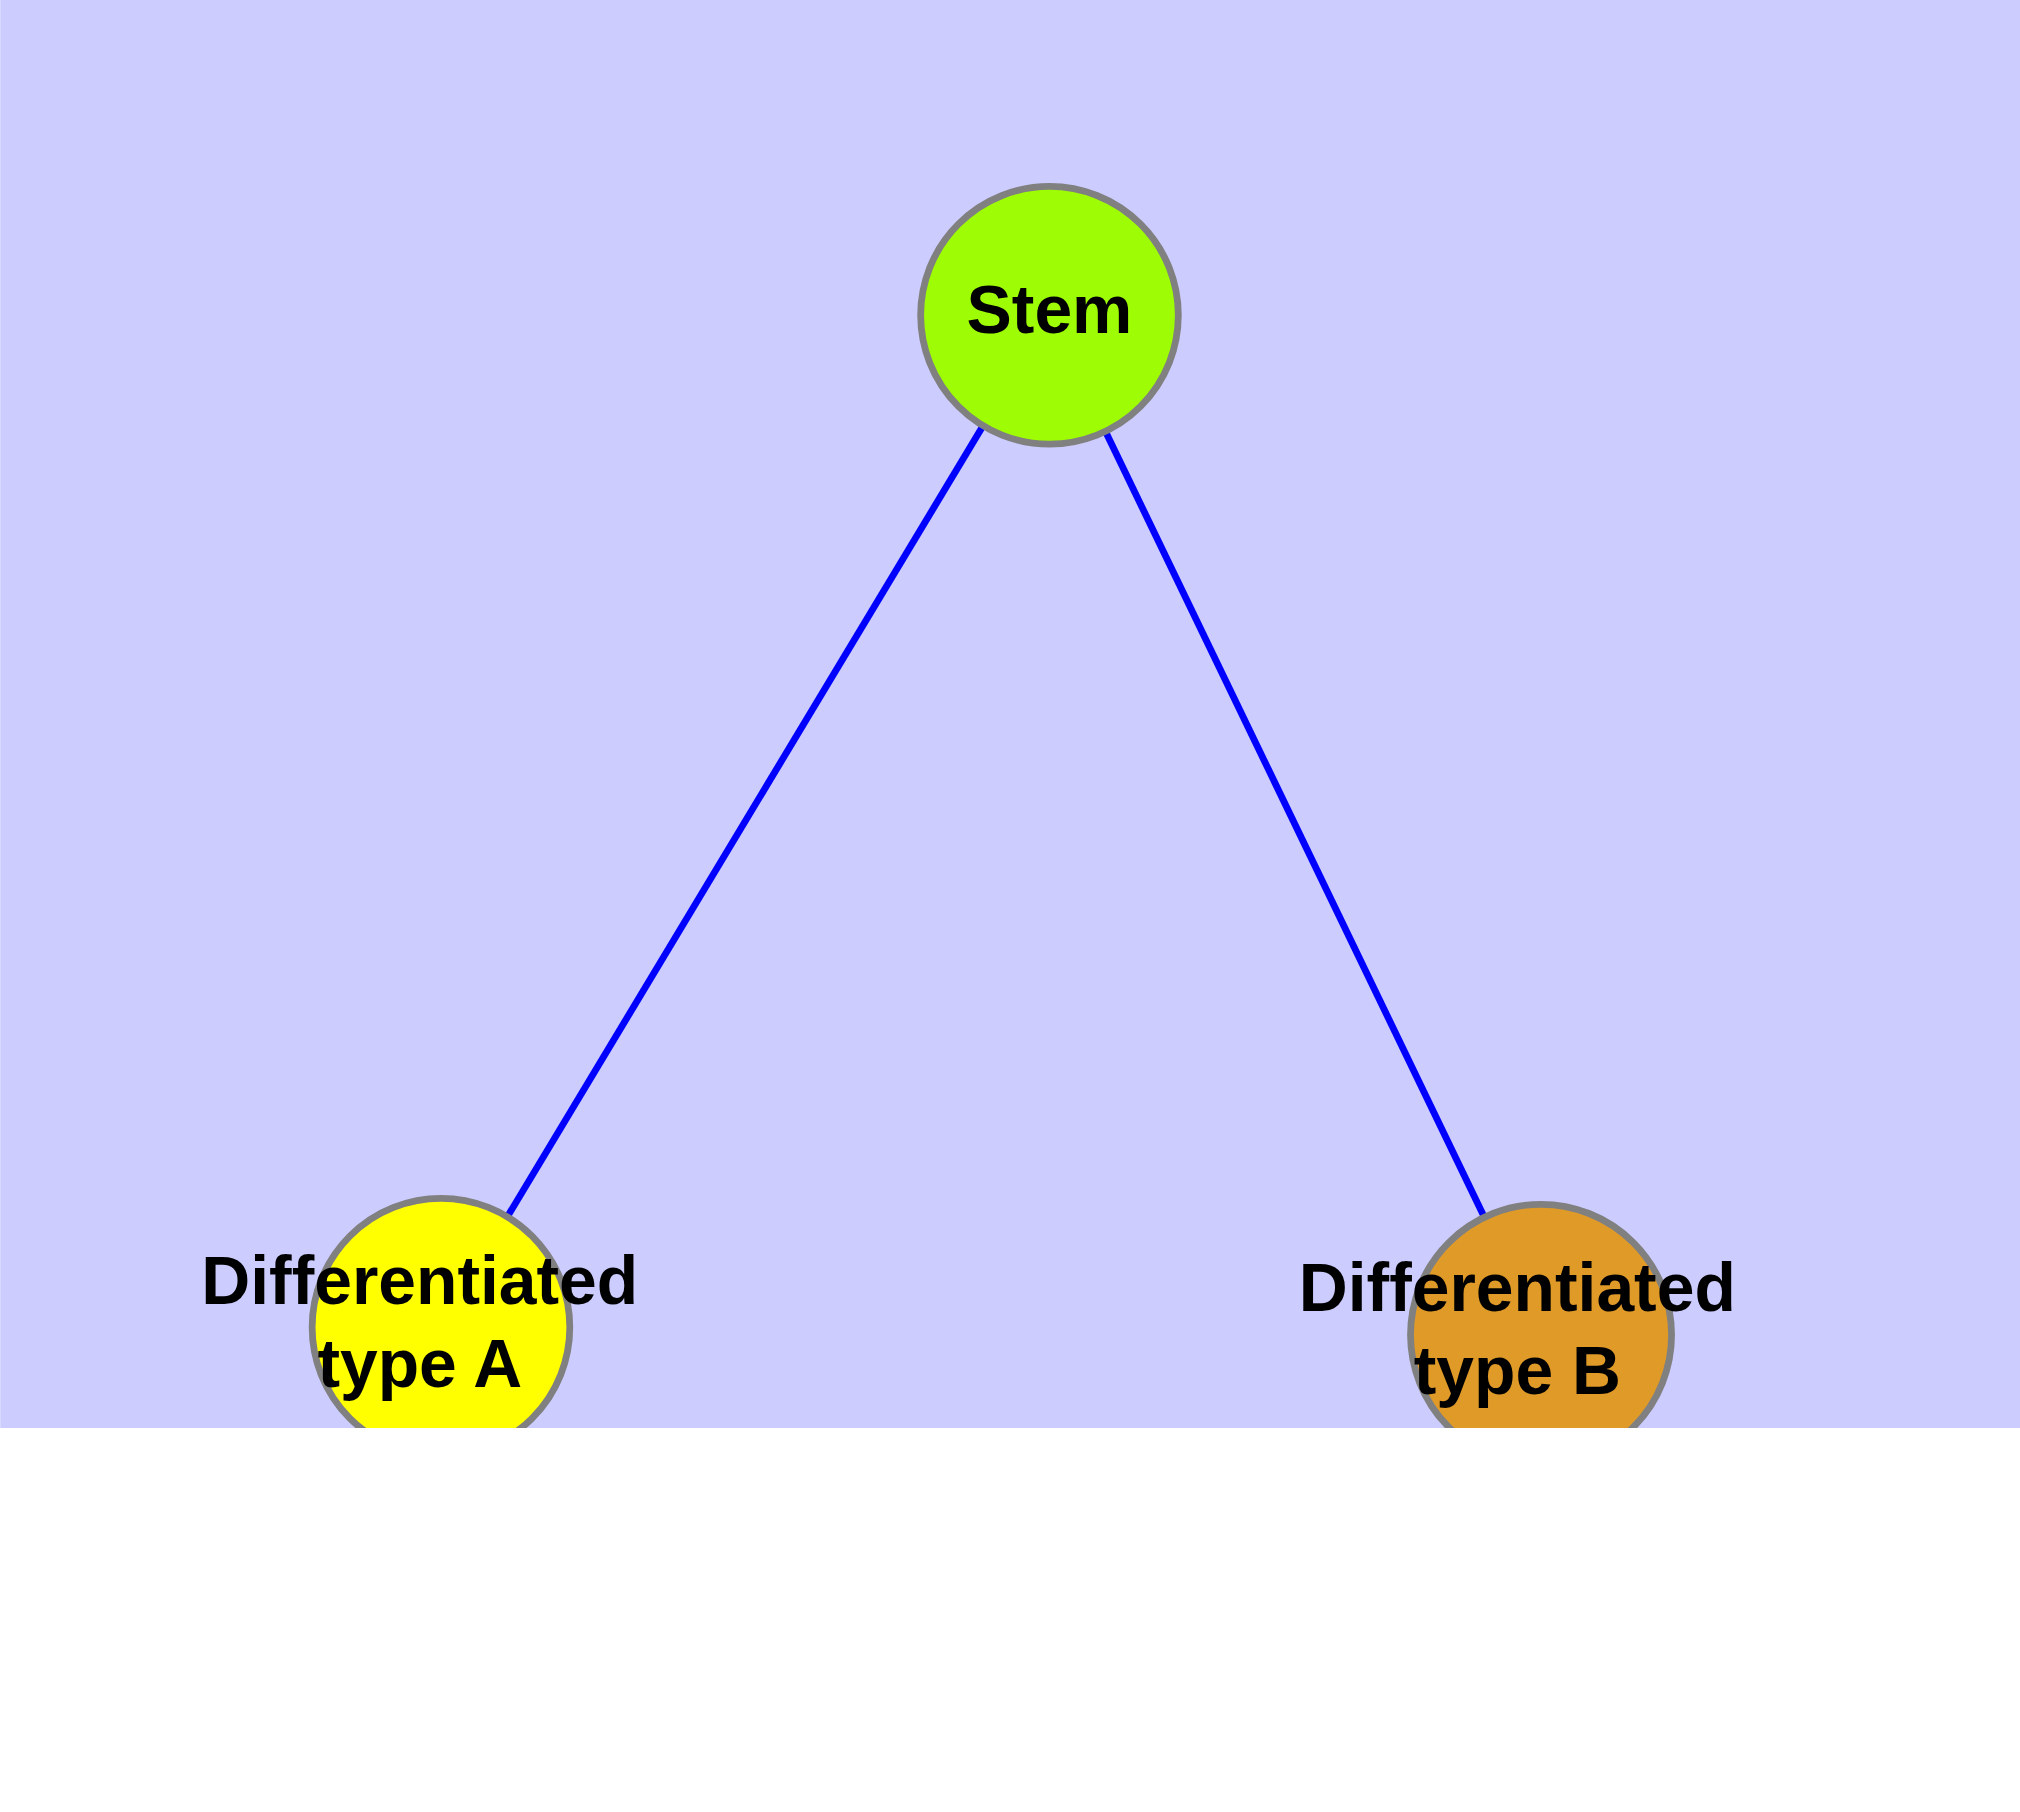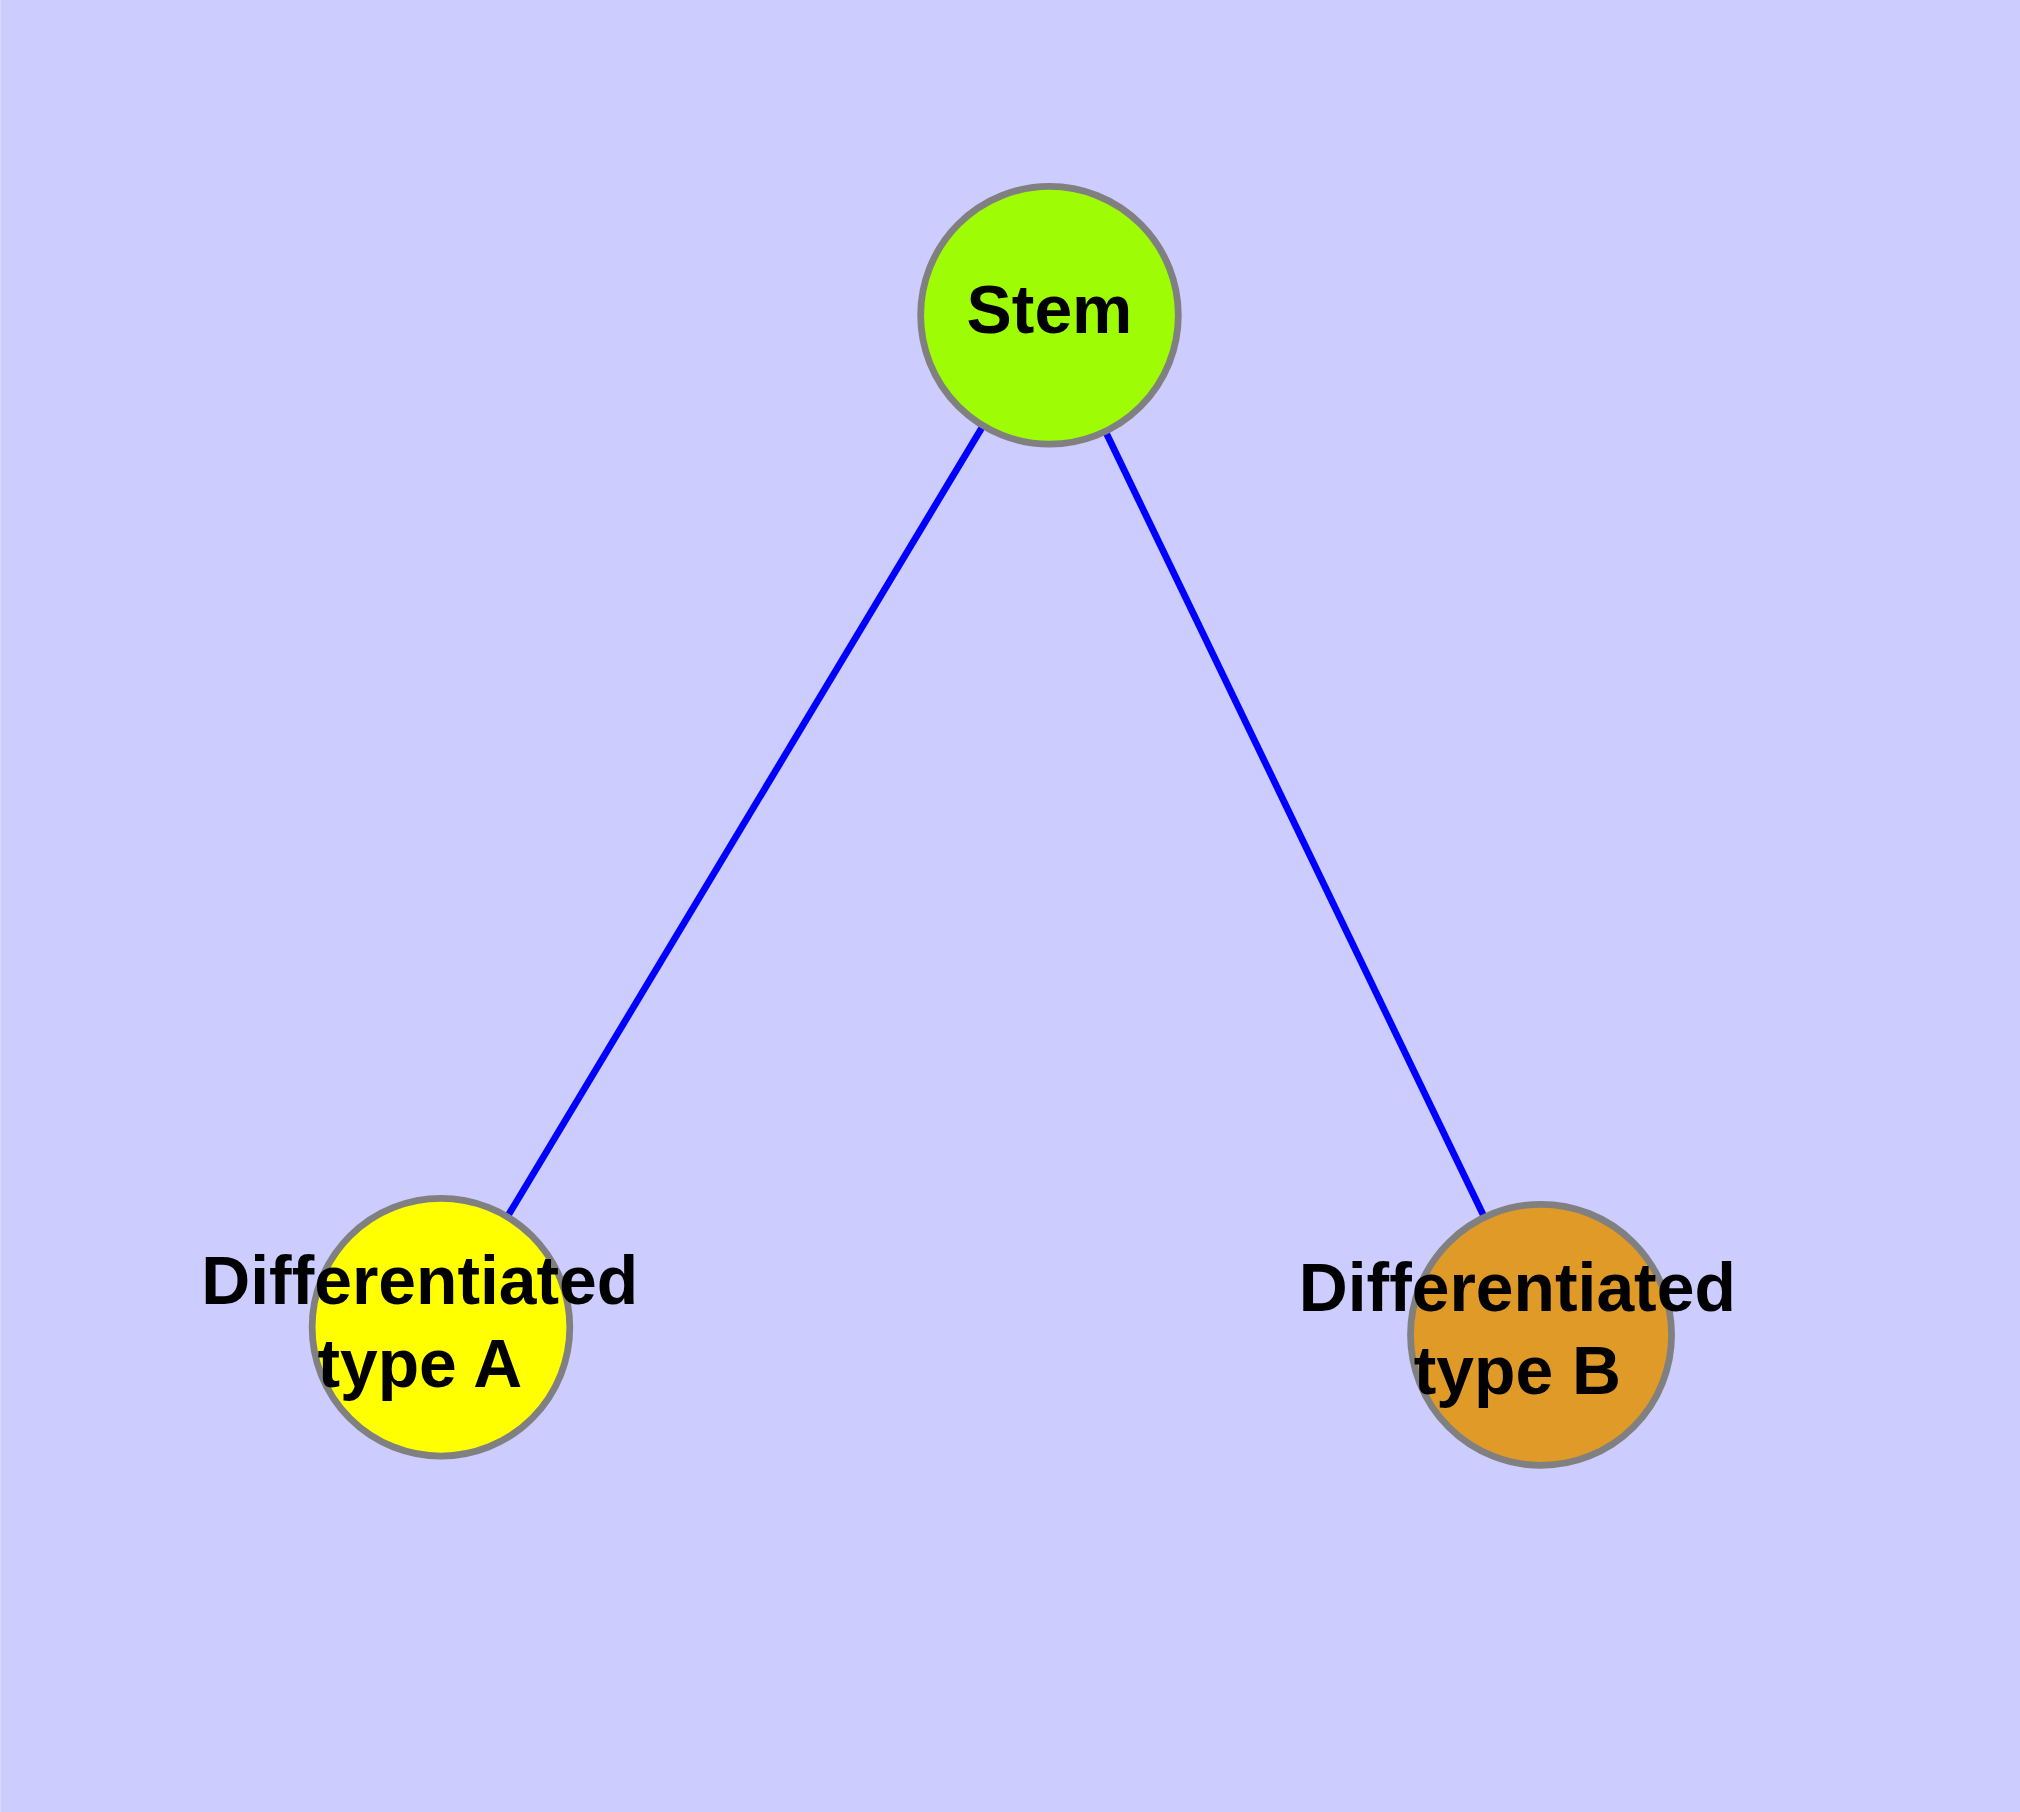--- a/index.html
+++ b/index.html
@@ -28,21 +28,21 @@
     font-weight: bold;
     fill: #000000;
     text-anchor: middle;
     dominant-baseline: middle;
     white-space: pre;
   }
 </style>
 </head>
 <body>
 
-<div id="canvas" style="width: 2021px; height: 1812px;">
+<div id="canvas" style="width: 2021px; height: 1428px;">
   <svg id="graph-svg" viewBox="0 0 2384 2138" xmlns="http://www.w3.org/2000/svg">
 
     <rect id="bg-rect" x="0" y="0" width="2384" height="2138" fill="#CCCCFF"></rect>
 
     <g id="edges-layer">
         <line x1="1238" y1="372" x2="520" y2="1566" stroke="#0000FF" stroke-width="8" stroke-linecap="butt"></line>
         <line x1="1238" y1="372" x2="1818" y2="1575" stroke="#0000FF" stroke-width="8" stroke-linecap="butt"></line>
       </g>
     <g id="nodes-layer">
         <circle cx="1238" cy="372" r="152" fill="#9EFC04" stroke="#808080" stroke-width="8"></circle>

